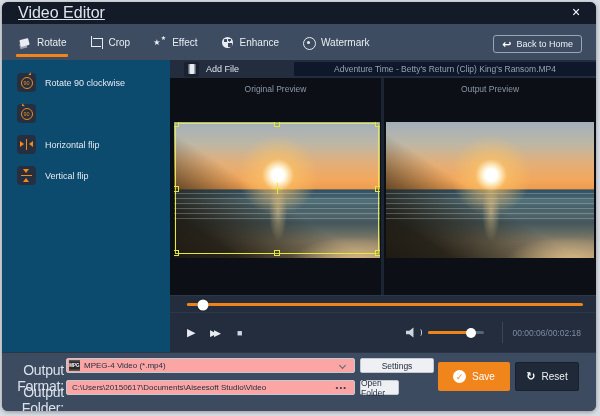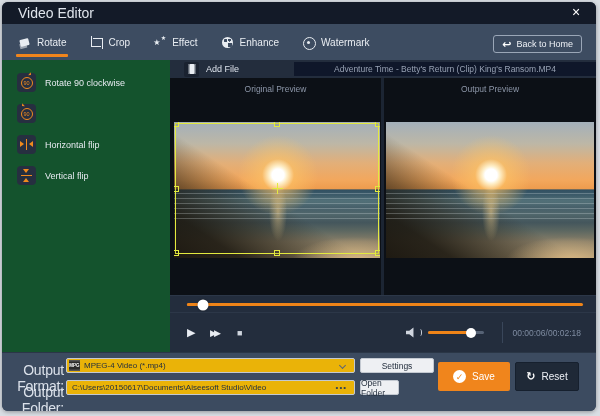--- a/index.html
+++ b/index.html
@@ -4,21 +4,21 @@
 <style>
   * { margin:0; padding:0; box-sizing:border-box; }
   body { font-family:"Liberation Sans","DejaVu Sans",sans-serif; background:#c8ced6; }
   .stage { position:relative; width:600px; height:416px; background:#d9dee4; }
   .window { position:absolute; left:2px; top:2px; width:594px; height:409px;
             background:#3c4b60; border-radius:6px; overflow:hidden;
             box-shadow:0 1px 4px rgba(0,0,0,.35); }
 
   
   .titlebar { position:absolute; left:0; top:0; right:0; height:22px; background:#131a28; }
-  .titlebar .title { position:absolute; left:16px; top:0; line-height:22px; font-size:14px; color:#dfe4ec; }
+  .titlebar .title { position:absolute; left:16px; top:0; line-height:22px; font-size:16px; color:#dfe4ec;text-decoration:underline; }
   .titlebar .close { position:absolute; right:10px; top:0; width:20px; text-align:center;
                      line-height:21px; font-size:14px; color:#fff; cursor:pointer; }
 
   
   .tabbar { position:absolute; left:0; top:22px; right:0; height:36px; background:#3d4c61;
             display:flex; align-items:center; padding-left:14px; gap:19px; }
   .tab { position:relative; height:100%; display:flex; align-items:center; gap:6px;
          color:#e9edf2; font-size:10px; cursor:pointer; padding:0 2px; }
   .tab.active::after { content:""; position:absolute; left:0; right:0; bottom:3px; height:3px;
                        background:#f0851c; border-radius:1px; }
@@ -46,21 +46,21 @@
   .i-watermark::before { content:""; position:absolute; left:1px; top:1px; width:11px; height:11px;
         border-radius:50%; border:1.6px solid #e9edf2; }
   .i-watermark::after { content:""; position:absolute; left:5px; top:5px; width:3px; height:3px;
         border-radius:50%; background:#e9edf2; }
   .back-home { position:absolute; right:14px; top:11px; height:18px; padding:0 8px;
         border:1px solid #9aa6b7; border-radius:3px; display:flex; align-items:center; gap:5px;
         color:#eef1f6; font-size:9px; cursor:pointer; background:transparent; }
   .back-home .arrow { font-size:11px; line-height:1; color:#fff; font-weight:bold; }
 
   
-  .sidebar { position:absolute; left:0; top:58px; width:168px; bottom:59px; background:#14532d;
+  .sidebar { position:absolute; left:0; top:58px; width:168px; bottom:59px; background:#0c4a6e;
              padding-top:13px; display:flex; flex-direction:column; gap:12px; }
   .side-item { display:flex; align-items:center; gap:9px; padding-left:15px; cursor:pointer; }
   .side-item .sicon { position:relative; width:19px; height:19px; background:#262f40; border-radius:4px; flex:none; }
   .side-item .slabel { font-size:9px; color:#e6eaf0; }
   .r90 .ring { position:absolute; inset:3.5px; border:1.3px solid #f08a1d; border-radius:50%;
         font-size:5.5px; color:#f08a1d; display:flex; align-items:center; justify-content:center; }
   .r90 .ah { position:absolute; width:0; height:0; border:2.6px solid transparent; }
   .r90.cw .ah { top:0; right:3px; border-left-color:#f08a1d; transform:rotate(40deg); }
   .r90.ccw .ah { top:0; left:3px; border-right-color:#f08a1d; transform:rotate(-40deg); }
   .hflip { background:linear-gradient(#f08a1d,#f08a1d) center/1px 11px no-repeat, #262f40 !important; }
@@ -148,21 +148,21 @@
   .tdivider { position:absolute; left:332px; top:9px; bottom:9px; width:1px; background:#39465a; }
   .timetext { position:absolute; right:15px; top:0; height:100%; display:flex; align-items:center;
       font-size:8.5px; color:#7f8ca1; }
 
   
   .bottom { position:absolute; left:0; right:0; bottom:0; height:59px; background:#3c4b60;
       border-top:1px solid #2a3646; }
   .fieldlabel { position:absolute; left:10px; width:52px; text-align:right; font-size:14px;
       color:#dbe1ea; letter-spacing:-.2px; }
   .lab1 { top:9px; } .lab2 { top:31px; }
-  .field { position:absolute; left:64px; width:289px; height:15px; background:#eab308;
+  .field { position:absolute; left:64px; width:289px; height:15px; background:#fca5a5;
       border:1px solid #c3c9d1; border-radius:2px; display:flex; align-items:center;
       font-size:8px; color:#24303f; cursor:pointer; }
   .f1 { top:5px; } .f2 { top:27px; }
   .mpgicon { position:relative; width:11px; height:11px; margin:0 4px 0 2px; background:#2b2b2b;
       border-radius:1px; color:#fff; font-size:4.5px; font-weight:bold; display:flex;
       align-items:center; justify-content:center; flex:none;
       box-shadow:inset 0 1.5px 0 #555, inset 0 -1.5px 0 #555; }
   .chev { position:absolute; right:9px; top:4px; width:5px; height:5px;
       border-right:1.4px solid #5a6578; border-bottom:1.4px solid #5a6578; transform:rotate(45deg); }
   .pathtext { padding-left:5px; white-space:nowrap; overflow:hidden; }

